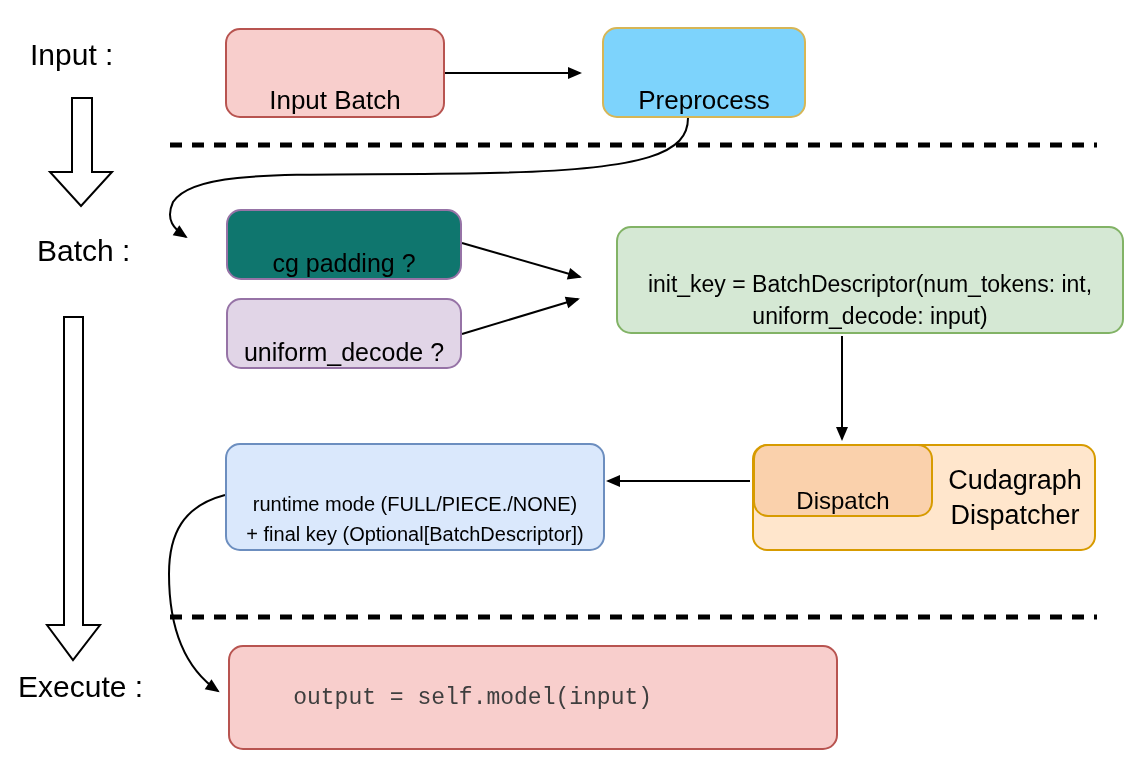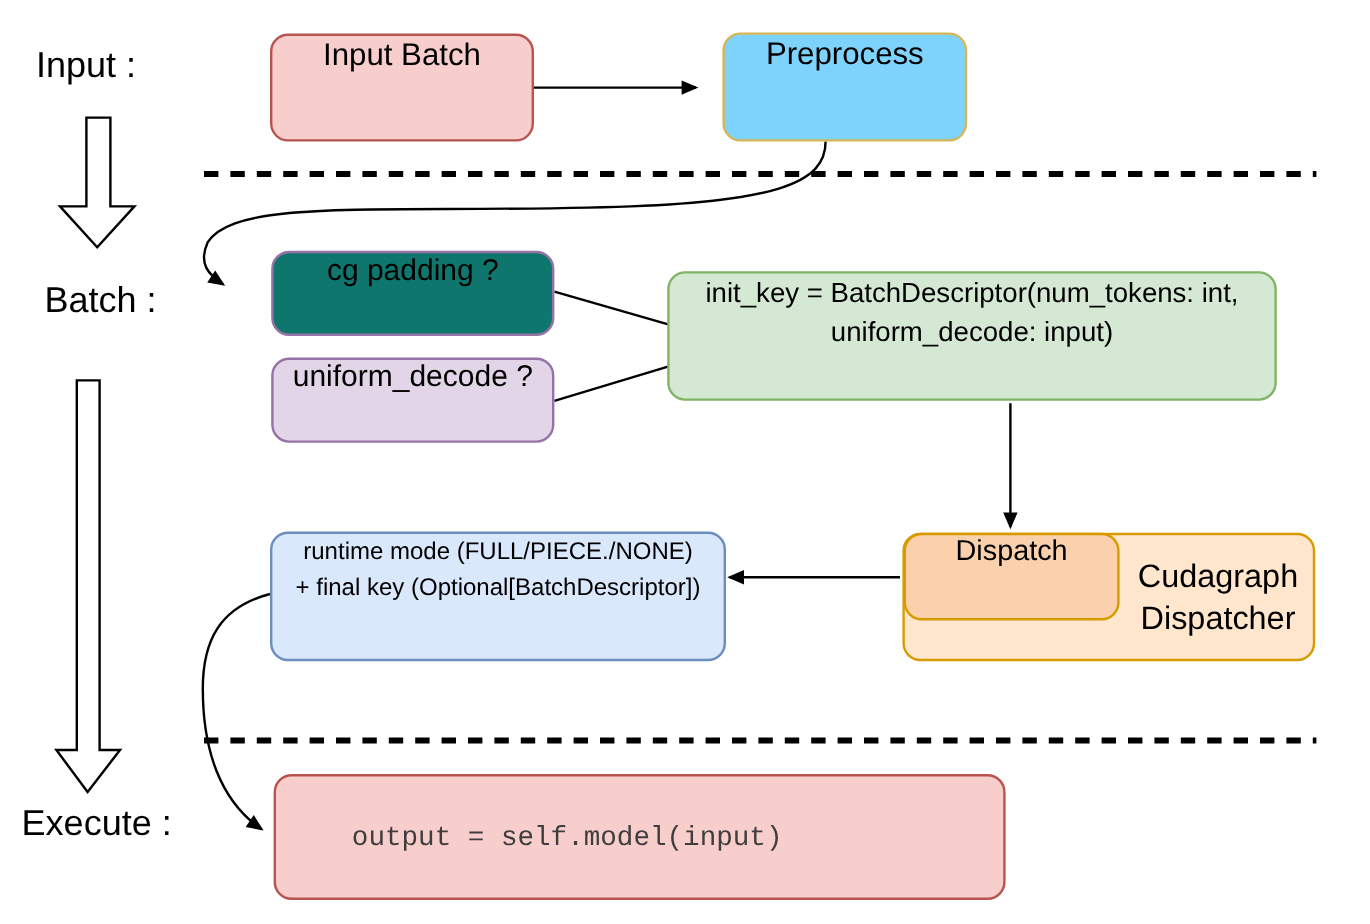--- a/index.html
+++ b/index.html
@@ -7,32 +7,32 @@
     position:relative;width:1142px;height:770px;background:#ffffff;overflow:hidden;
     font-family:"Liberation Sans",sans-serif;color:#000;
   }
   #connectors{position:absolute;left:0;top:0;width:1142px;height:770px;z-index:1;}
   .stage{
     position:absolute;font-weight:normal;font-size:30px;color:#000;z-index:2;
     font-family:"Liberation Sans",sans-serif;white-space:nowrap;
   }
   .box{
     position:absolute;box-sizing:border-box;border:2px solid;border-radius:15px;
-    display:flex;flex-direction:column;align-items:center;justify-content:flex-start;
+    display:flex;flex-direction:column;align-items:center;justify-content:flex-end;
     text-align:center;z-index:2;white-space:nowrap;
   }
   .box-input-batch{left:225px;top:28px;width:220px;height:90px;
     background:#f8cecc;border-color:#b85450;font-size:26px;}
   .box-preprocess{left:586px;top:27px;width:204px;height:91px;
     background:#7dd3fc;border-color:#d6b656;font-size:26px;margin-left:16px;}
   .box-cg-padding{left:226px;top:209px;width:236px;height:71px;
     background:#0f766e;border-color:#9673a6;font-size:25px;}
   .box-uniform-decode{left:226px;top:298px;width:236px;height:71px;
     background:#e1d5e7;border-color:#9673a6;font-size:25px;}
-  .box-init-key{left:556px;top:226px;width:508px;height:108px;
+  .box-init-key{left:616px;top:226px;width:508px;height:108px;
     background:#d5e8d4;border-color:#82b366;font-size:23px;line-height:1.4;}
   .box-cudagraph{left:752px;top:444px;width:344px;height:107px;
     background:#ffe6cc;border-color:#d79b00;z-index:2;padding-left:35px;}
   .cudagraph-label{
     position:absolute;left:182px;top:0;right:0;bottom:0;display:flex;flex-direction:column;
     align-items:center;justify-content:center;font-size:27px;line-height:1.26;text-align:center;
   }
   .box-dispatch{left:753px;top:444px;width:180px;height:73px;
     background:#fad1ac;border-color:#d79b00;font-size:24px;z-index:3;}
   .box-runtime-mode{left:225px;top:443px;width:380px;height:108px;

